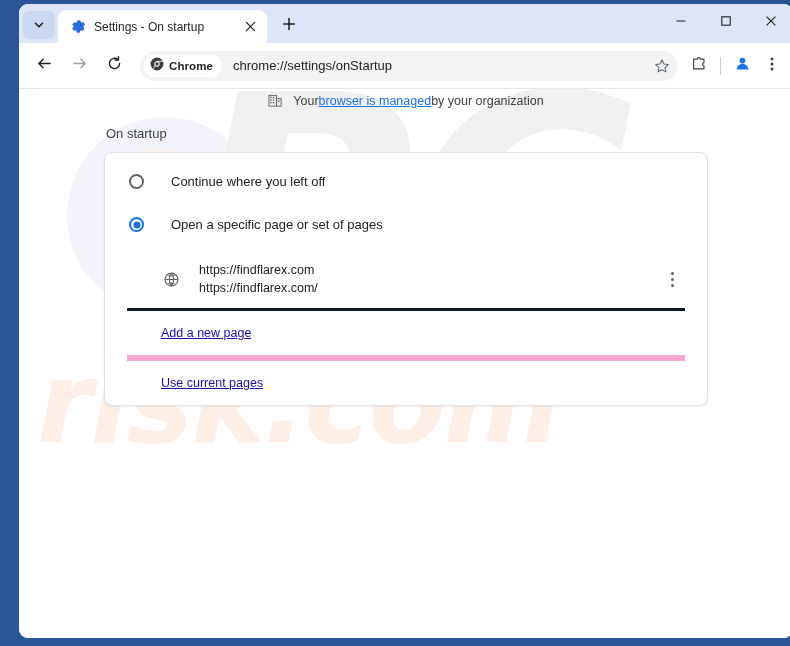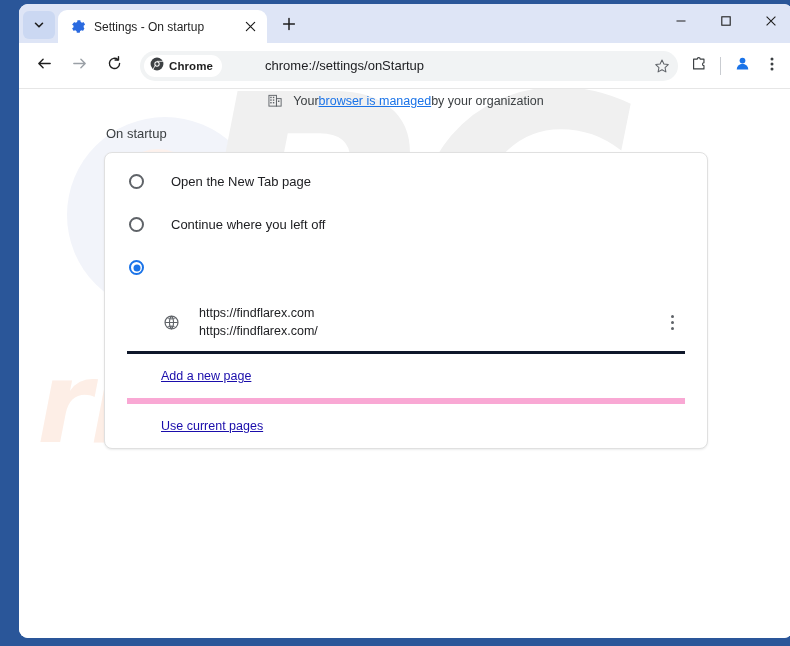--- a/index.html
+++ b/index.html
@@ -132,21 +132,20 @@
     height: 30px;
     background: #f1f3f4;
     border-radius: 15px;
     display: flex;
     align-items: center;
     margin: 0 6px 0 6px;
     padding-left: 4px;
     box-sizing: border-box;
     cursor: text;
     position: relative;
-    gap: 32px;
   }
   .chrome-chip {
     height: 22px;
     background: #ffffff;
     border-radius: 11px;
     display: flex;
     align-items: center;
     padding: 0 9px 0 6px;
     flex: 0 0 auto;
   }
@@ -591,32 +590,29 @@
         <a>browser is managed</a>
         <span> by your organization</span>
     </div>
 
     <div class="content">
 
       <div class="section-label">On startup</div>
 
       <div class="card">
 
-        <div class="radio-row">
-          <span class="radio"></span>
-          <span class="radio-label">Open the New Tab page</span>
-        </div>
 
         <div class="radio-row">
           <span class="radio"></span>
           <span class="radio-label">Continue where you left off</span>
         </div>
 
         <div class="radio-row">
           <span class="radio checked"></span>
+          <span class="radio-label">Open a specific page or set of pages</span>
         </div>
 
         <div class="url-row">
           <span class="url-globe">
             <svg width="17" height="17" viewBox="0 0 20 20">
               <circle cx="10" cy="10" r="7.6" fill="none" stroke="#5f6368" stroke-width="1.4"></circle>
               <path d="M10 2.4 c3.2 3 3.2 12.2 0 15.2 c-3.2 -3 -3.2 -12.2 0 -15.2" fill="none" stroke="#5f6368" stroke-width="1.2"></path>
               <path d="M2.6 10 H17.4" fill="none" stroke="#5f6368" stroke-width="1.2"></path>
               <path d="M4 5 Q10 8 16 5" fill="#5f6368" opacity=".85"></path>
               <path d="M4.6 14.4 Q9 17 14.8 14.4 Q10 12.6 4.6 14.4" fill="#5f6368" opacity=".85"></path>

